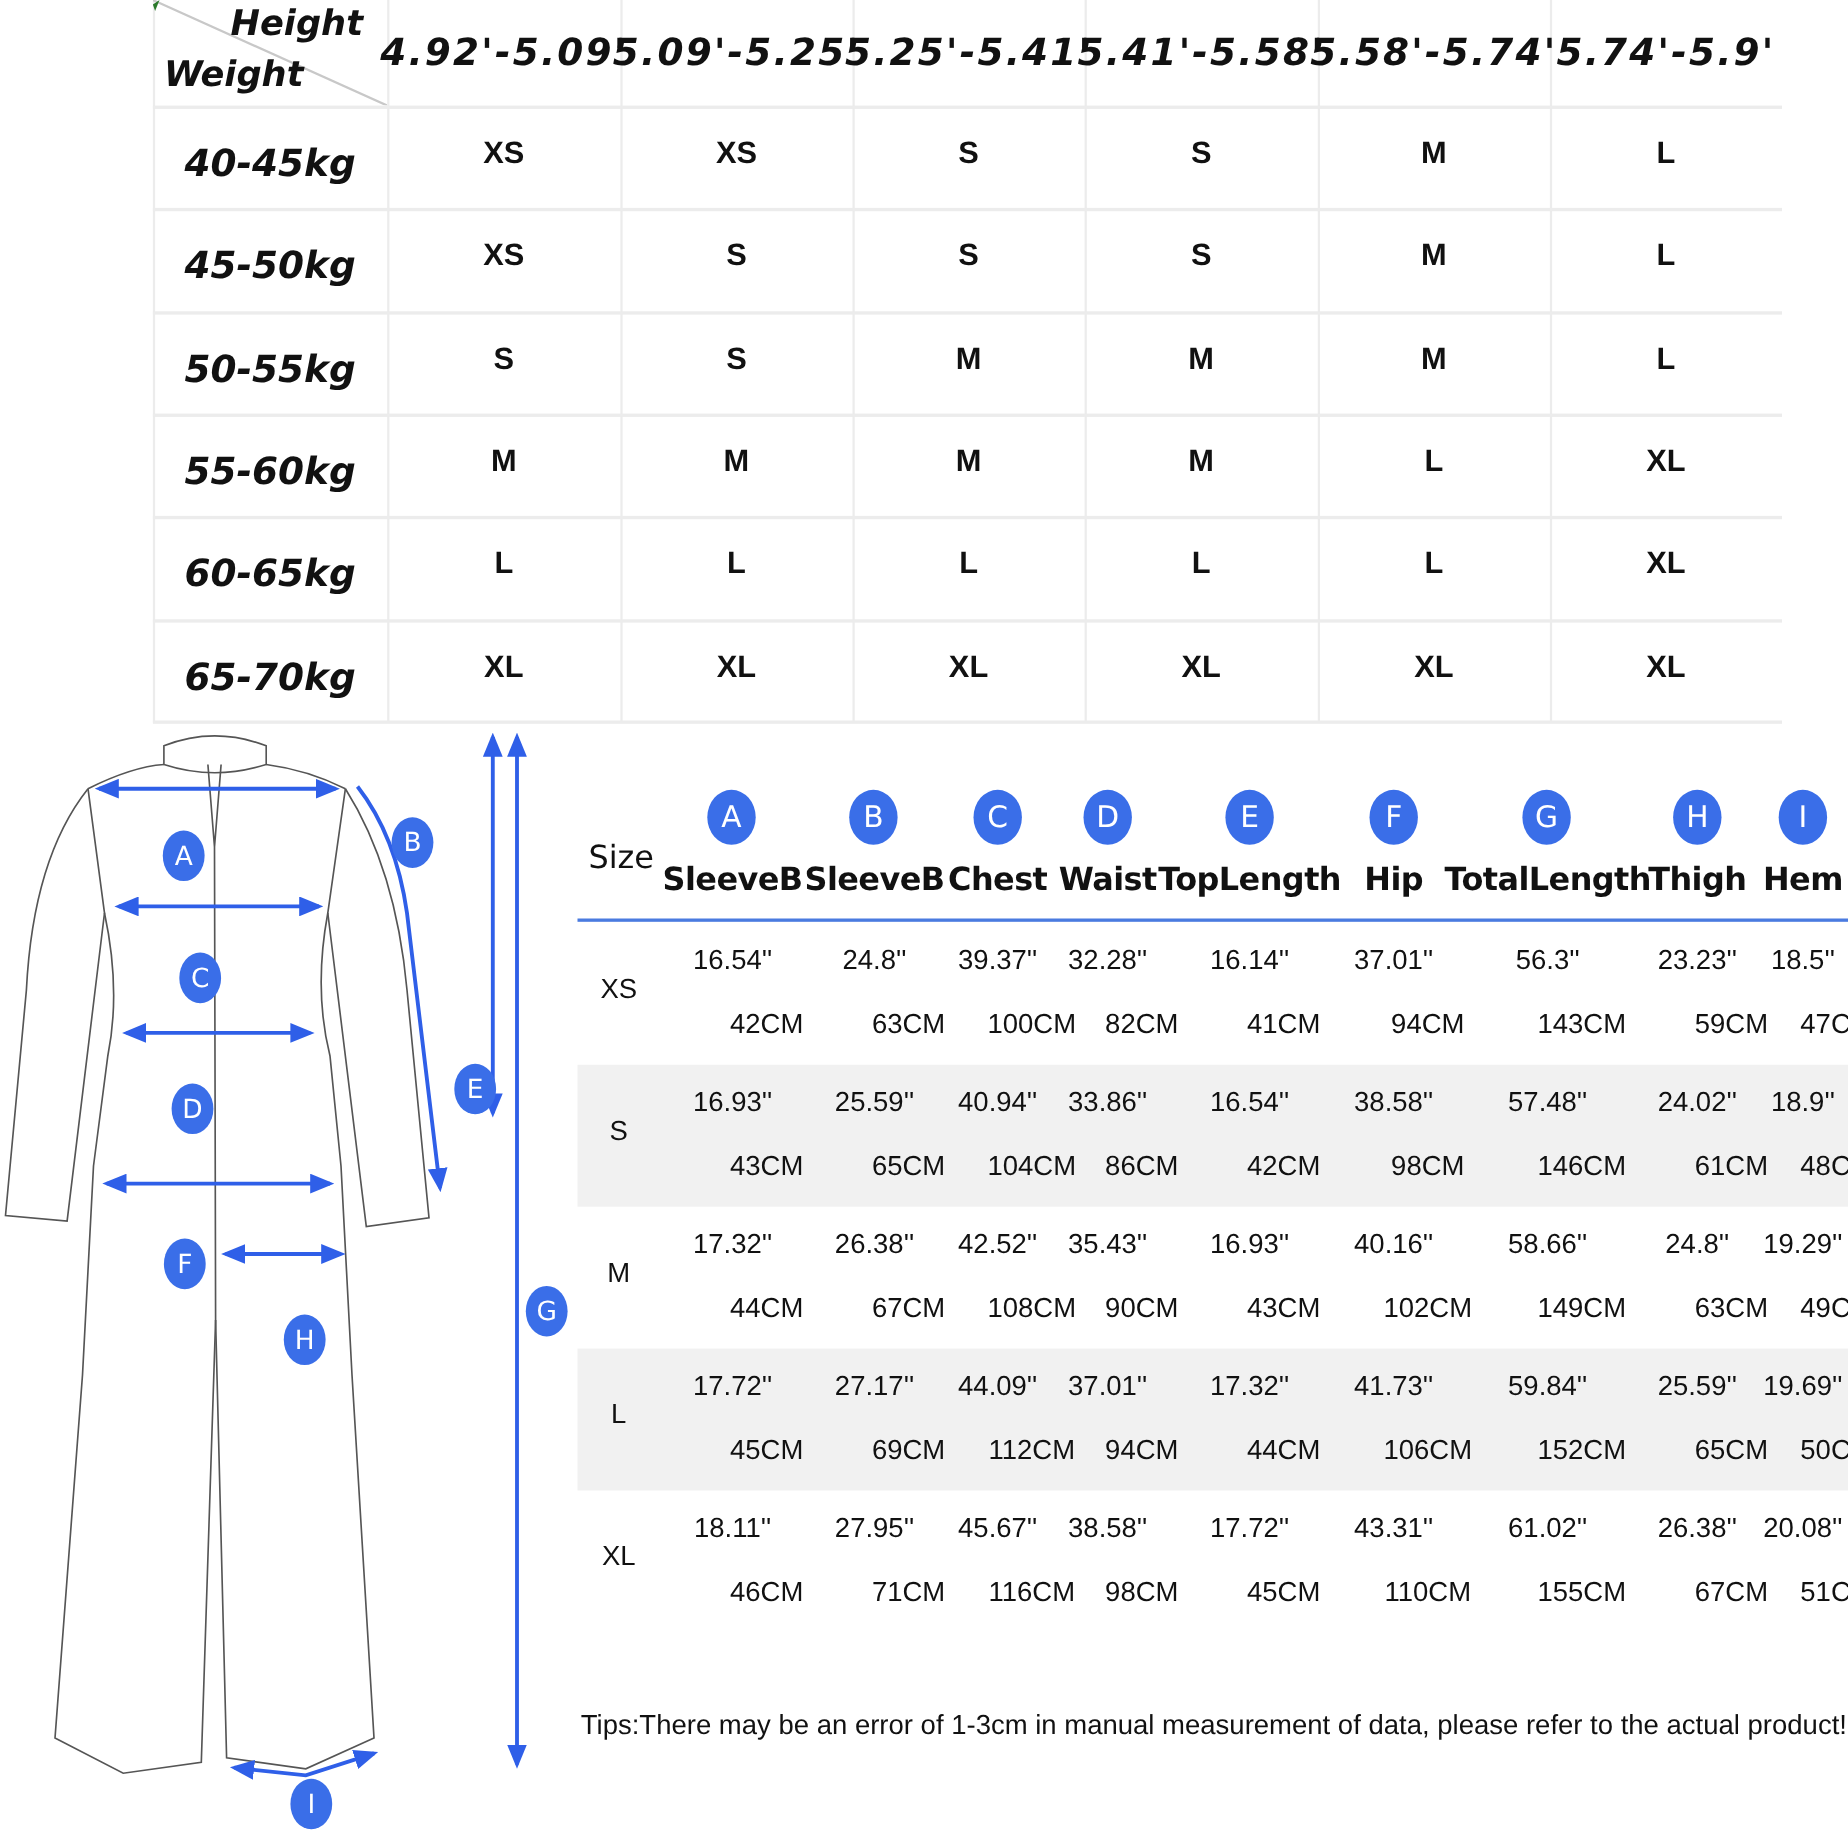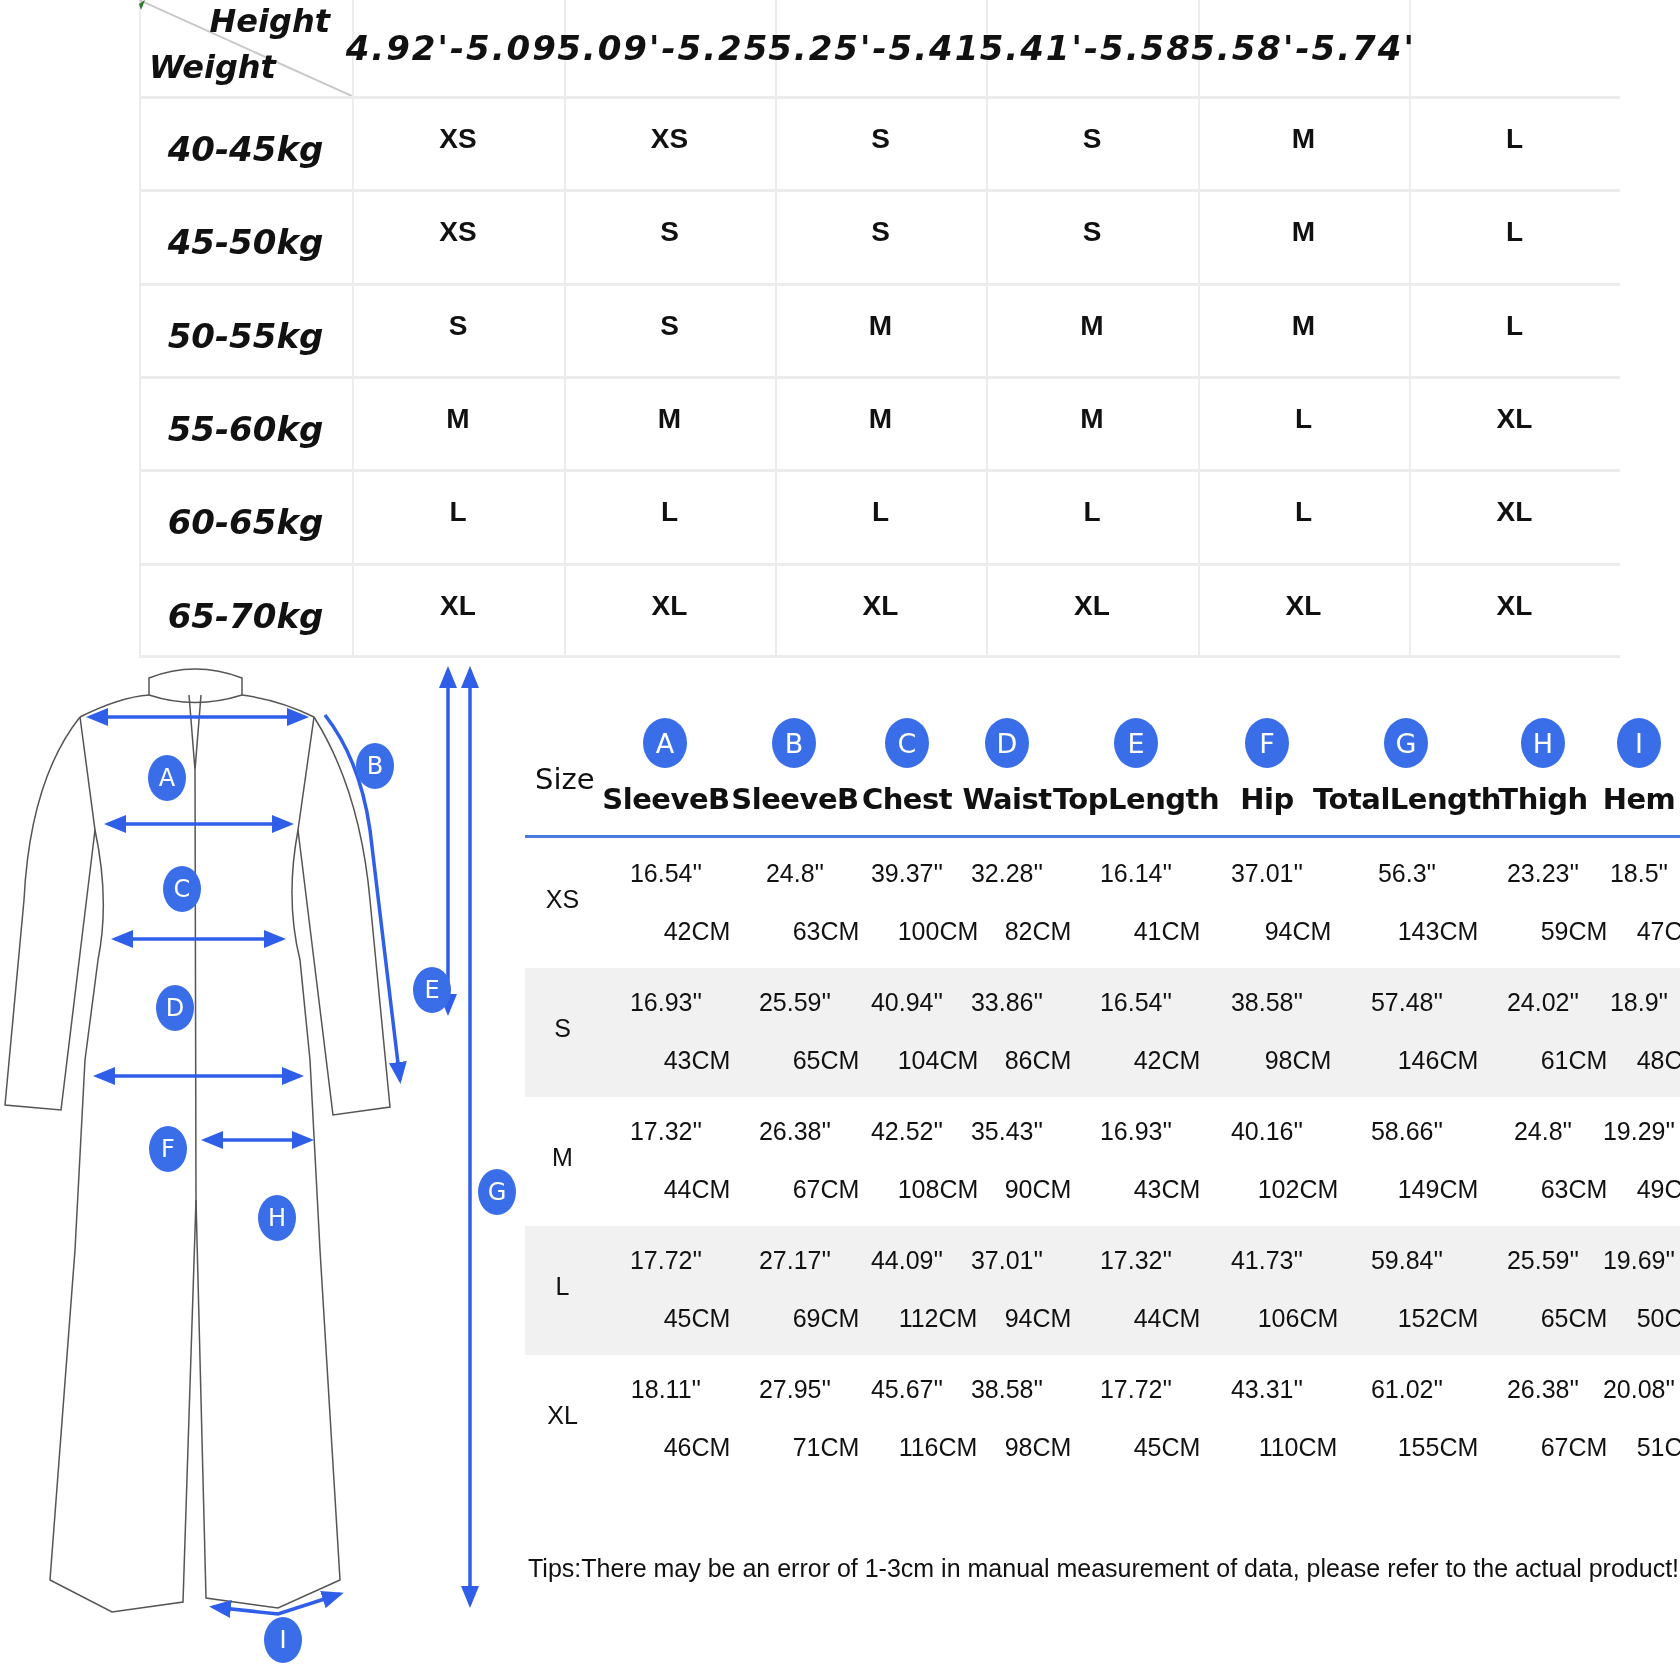--- a/index.html
+++ b/index.html
@@ -69,20 +69,21 @@
     </svg>
     <span class="corner-height">Height</span>
     <span class="corner-weight">Weight</span>
   </div>
 
   <div class="hdr-cell" style="left:213px;width:212px">4.92'-5.09'</div>
   <div class="hdr-cell" style="left:425px;width:211px">5.09'-5.25'</div>
   <div class="hdr-cell" style="left:636px;width:211px">5.25'-5.41'</div>
   <div class="hdr-cell" style="left:847px;width:212px">5.41'-5.58'</div>
   <div class="hdr-cell" style="left:1059px;width:211px">5.58'-5.74'</div>
+  <div class="hdr-cell" style="left:1270px;width:211px">5.74'-5.9'</div>
 
   <div class="wt-cell" style="top:96px;height:93px">40-45kg</div>
   <div class="sz-cell" style="top:96px;height:93px;left:213px;width:212px">XS</div>
   <div class="sz-cell" style="top:96px;height:93px;left:425px;width:211px">XS</div>
   <div class="sz-cell" style="top:96px;height:93px;left:636px;width:211px">S</div>
   <div class="sz-cell" style="top:96px;height:93px;left:847px;width:212px">S</div>
   <div class="sz-cell" style="top:96px;height:93px;left:1059px;width:211px">M</div>
   <div class="sz-cell" style="top:96px;height:93px;left:1270px;width:211px">L</div>
 
   <div class="wt-cell" style="top:189px;height:94px">45-50kg</div>

